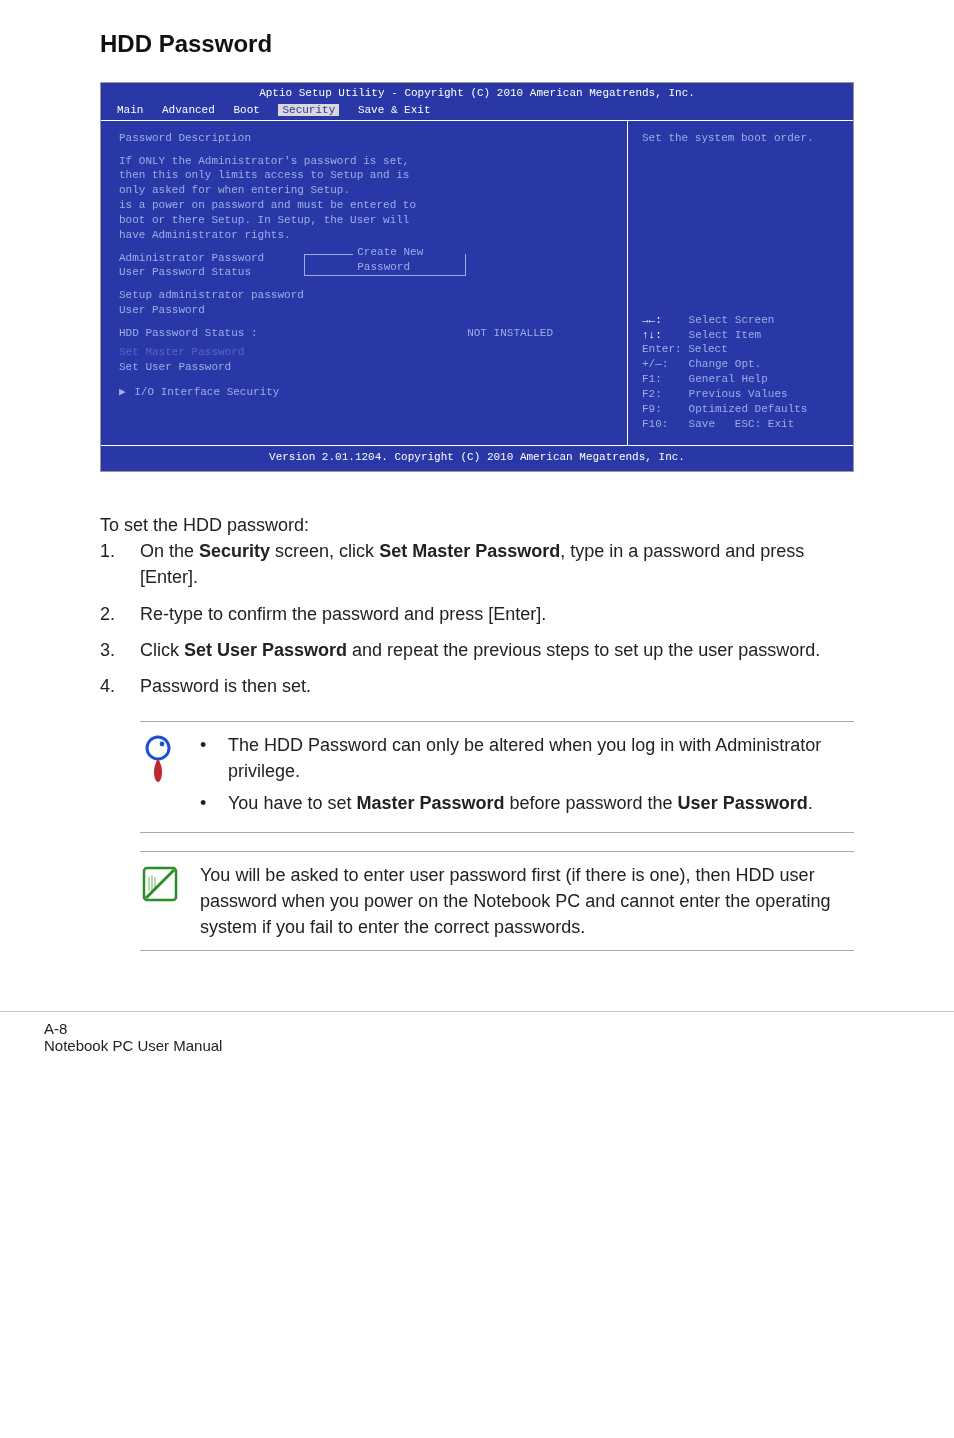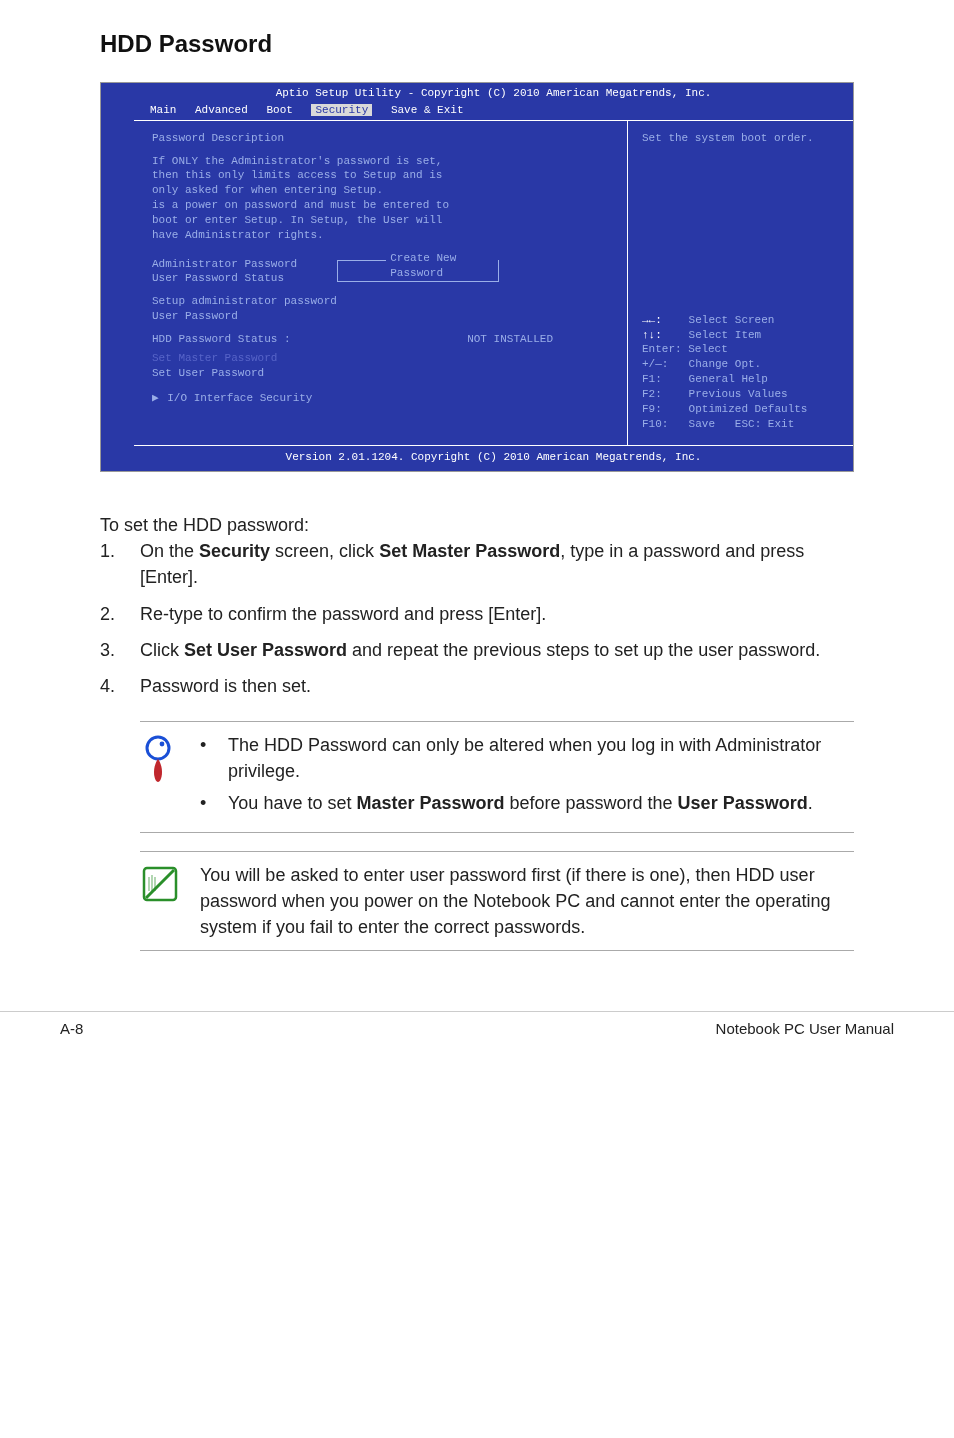--- a/index.html
+++ b/index.html
@@ -22,21 +22,20 @@
   }
 
   
   .bios {
     background: #2938a6;
     border: 1px solid #999;
     font-family: Consolas, "Courier New", monospace;
     font-size: 11px;
     line-height: 1.35;
     color: #fff;
-    padding-left: 33px;
   }
   .bios-top {
     text-align: center;
     color: #fff;
     padding: 3px 0 0 0;
   }
   .bios-menu {
     padding: 2px 16px 2px 16px;
     color: #fff;
     border-bottom: 1px solid #fff;
@@ -66,21 +65,20 @@
   }
   .bios-right-top {
     min-height: 180px;
   }
   .greyblue { color: #9aaee8; }
   .dim { color: #5764c8; }
 
   .pw-block {
     display: flex;
     align-items: center;
-    margin-top: 6px;
   }
   .pw-box {
     border: 1px solid #9aaee8;
     padding: 1px 10px 3px 10px;
     margin-left: 40px;
     position: relative;
   }
   .pw-box-label {
     position: absolute;
     top: -10px;
@@ -150,26 +148,27 @@
   }
   .callout ul { list-style: none; padding: 0; }
   .callout ul li { display: flex; margin-bottom: 6px; }
   .callout ul li .bullet { width: 28px; flex-shrink: 0; }
   .callout ul li .t { flex: 1; }
 
   
   .footer {
     display: flex;
     justify-content: space-between;
-    padding: 0 60px;
+    padding: 0 44px;
     margin-top: 60px;
     font-size: 15px;
     color: #222;
     border-top: 1px solid #ccc;
     padding-top: 8px;
+    flex-direction: column;
   }
 
   svg.icon { display: block; }
 </style>
 </head>
 <body>
 
 <div class="page">
   <h2 class="section-title">HDD Password</h2>
 
@@ -183,21 +182,21 @@
       <span>Save &amp; Exit</span>
     </div>
     <div class="bios-body">
       <div class="bios-left">
         <div class="greyblue">Password Description</div>
         <div style="height:8px"></div>
         <div class="greyblue">If ONLY the Administrator's password is set,</div>
         <div class="greyblue">then this only limits access to Setup and is</div>
         <div class="greyblue">only asked for when entering Setup.</div>
         <div class="greyblue">is a power on password and must be entered to</div>
-        <div class="greyblue">boot or enter Setup. In Setup, the User will</div>
+        <div class="greyblue">boot or there Setup. In Setup, the User will</div>
         <div class="greyblue">have Administrator rights.</div>
         <div style="height:8px"></div>
         <div class="pw-block">
           <div>
             <div class="greyblue">Administrator Password</div>
             <div class="greyblue">User Password Status</div>
           </div>
           <div class="pw-box">
             <div class="pw-box-label">Create New Password</div>
             <div style="height:16px; width:140px;"></div>

